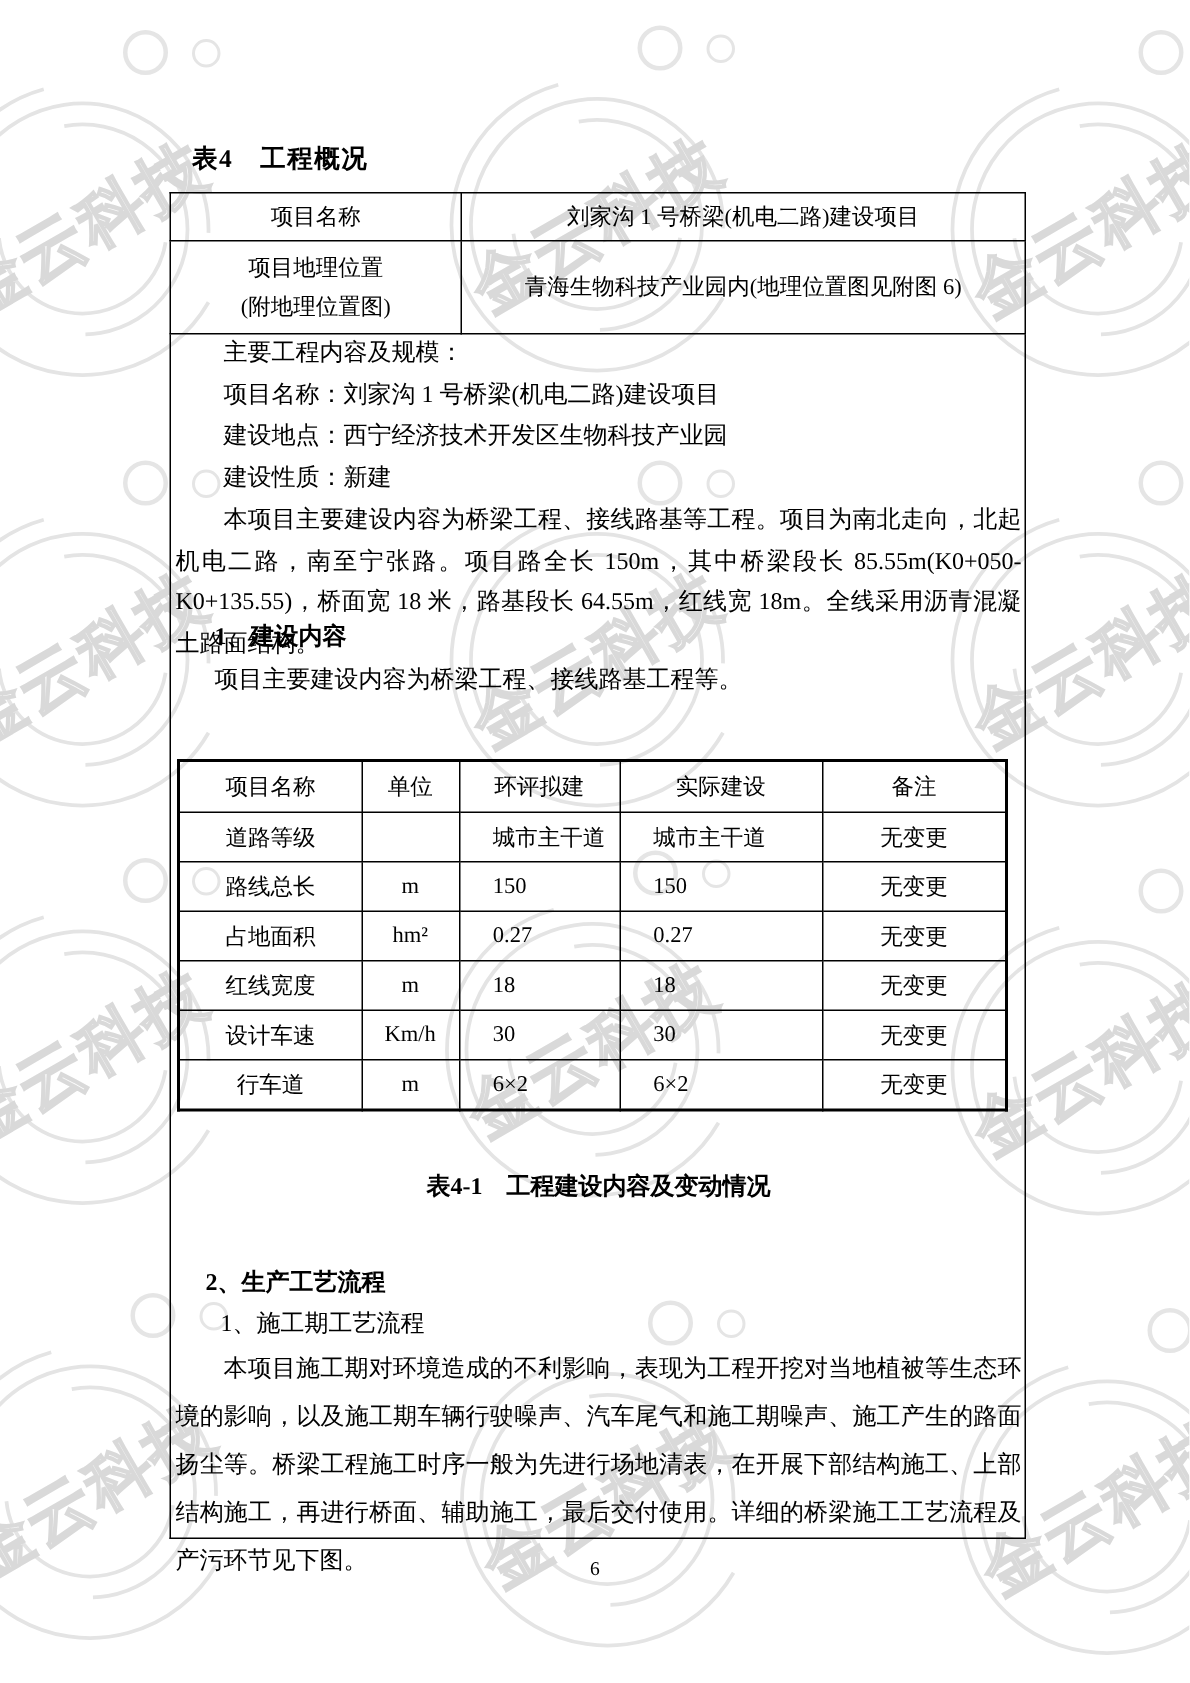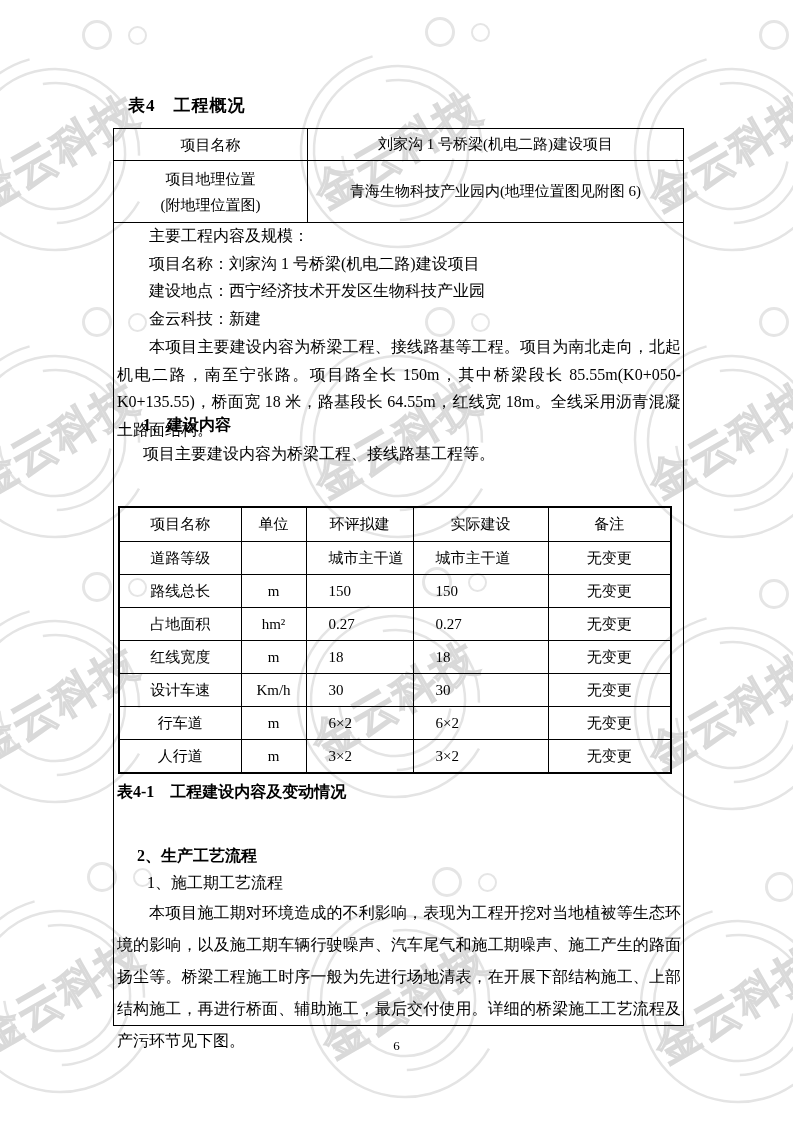--- a/index.html
+++ b/index.html
@@ -45,21 +45,21 @@
   #s1text{top:217px;padding-left:26px;line-height:27.5px;}
   table.inner{
     position:absolute;left:4px;top:283px;width:552px;
     border-collapse:collapse;table-layout:fixed;font-size:15px;
   }
   table.inner,table.inner td{border:1px solid #000;}
   table.inner{border-width:2px;}
   table.inner td{height:32px;padding:0 2px;text-align:center;vertical-align:middle;}
   table.inner tr.hd td{height:33px;}
   table.inner td.c-left{text-align:left;padding-left:22px;}
-  #caption{top:556px;line-height:26px;text-align:left;font-weight:bold;}
+  #caption{top:556px;line-height:26px;text-align:center;font-weight:bold;}
   #h2{top:619px;font-weight:bold;padding-left:20px;line-height:28px;}
   #sub1{top:646px;padding-left:30px;line-height:28px;}
   #para2{top:674px;line-height:32px;}
   .page-num{position:absolute;left:0;right:0;top:1038px;text-align:center;font-size:13px;z-index:1;}
 </style>
 </head>
 <body>
 
 <div class="page">
 
@@ -239,21 +239,21 @@
           </td>
           <td class="val">青海生物科技产业园内(地理位置图见附图 6)</td>
         </tr>
         <tr class="r3">
           <td class="bigcell" colspan="2">
 
             <div class="blk" id="kv">
               <div>主要工程内容及规模：</div>
               <div>项目名称：刘家沟 1 号桥梁(机电二路)建设项目</div>
               <div>建设地点：西宁经济技术开发区生物科技产业园</div>
-              <div>金云科技：新建</div>
+              <div>建设性质：新建</div>
             </div>
 
             <div class="blk para" id="para1">本项目主要建设内容为桥梁工程、接线路基等工程。项目为南北走向，北起机电二路，南至宁张路。项目路全长 150m，其中桥梁段长 85.55m(K0+050-K0+135.55)，桥面宽 18 米，路基段长 64.55m，红线宽 18m。全线采用沥青混凝土路面结构。</div>
 
             <div class="blk" id="h1">1、建设内容</div>
             <div class="blk" id="s1text">项目主要建设内容为桥梁工程、接线路基工程等。</div>
 
             <table class="inner">
               <colgroup>
                 <col style="width:122px">
@@ -305,27 +305,20 @@
                     <td class="c-left">30</td>
                     <td>无变更</td>
                   </tr>
                   <tr>
                     <td>行车道</td>
                     <td>m</td>
                     <td class="c-left">6×2</td>
                     <td class="c-left">6×2</td>
                     <td>无变更</td>
                   </tr>
-                  <tr>
-                    <td>人行道</td>
-                    <td>m</td>
-                    <td class="c-left">3×2</td>
-                    <td class="c-left">3×2</td>
-                    <td>无变更</td>
-                  </tr>
                 </tbody>
             </table>
 
             <div class="blk" id="caption">表4-1　工程建设内容及变动情况</div>
 
             <div class="blk" id="h2">2、生产工艺流程</div>
             <div class="blk" id="sub1">1、施工期工艺流程</div>
 
             <div class="blk para" id="para2">本项目施工期对环境造成的不利影响，表现为工程开挖对当地植被等生态环境的影响，以及施工期车辆行驶噪声、汽车尾气和施工期噪声、施工产生的路面扬尘等。桥梁工程施工时序一般为先进行场地清表，在开展下部结构施工、上部结构施工，再进行桥面、辅助施工，最后交付使用。详细的桥梁施工工艺流程及产污环节见下图。</div>
 

